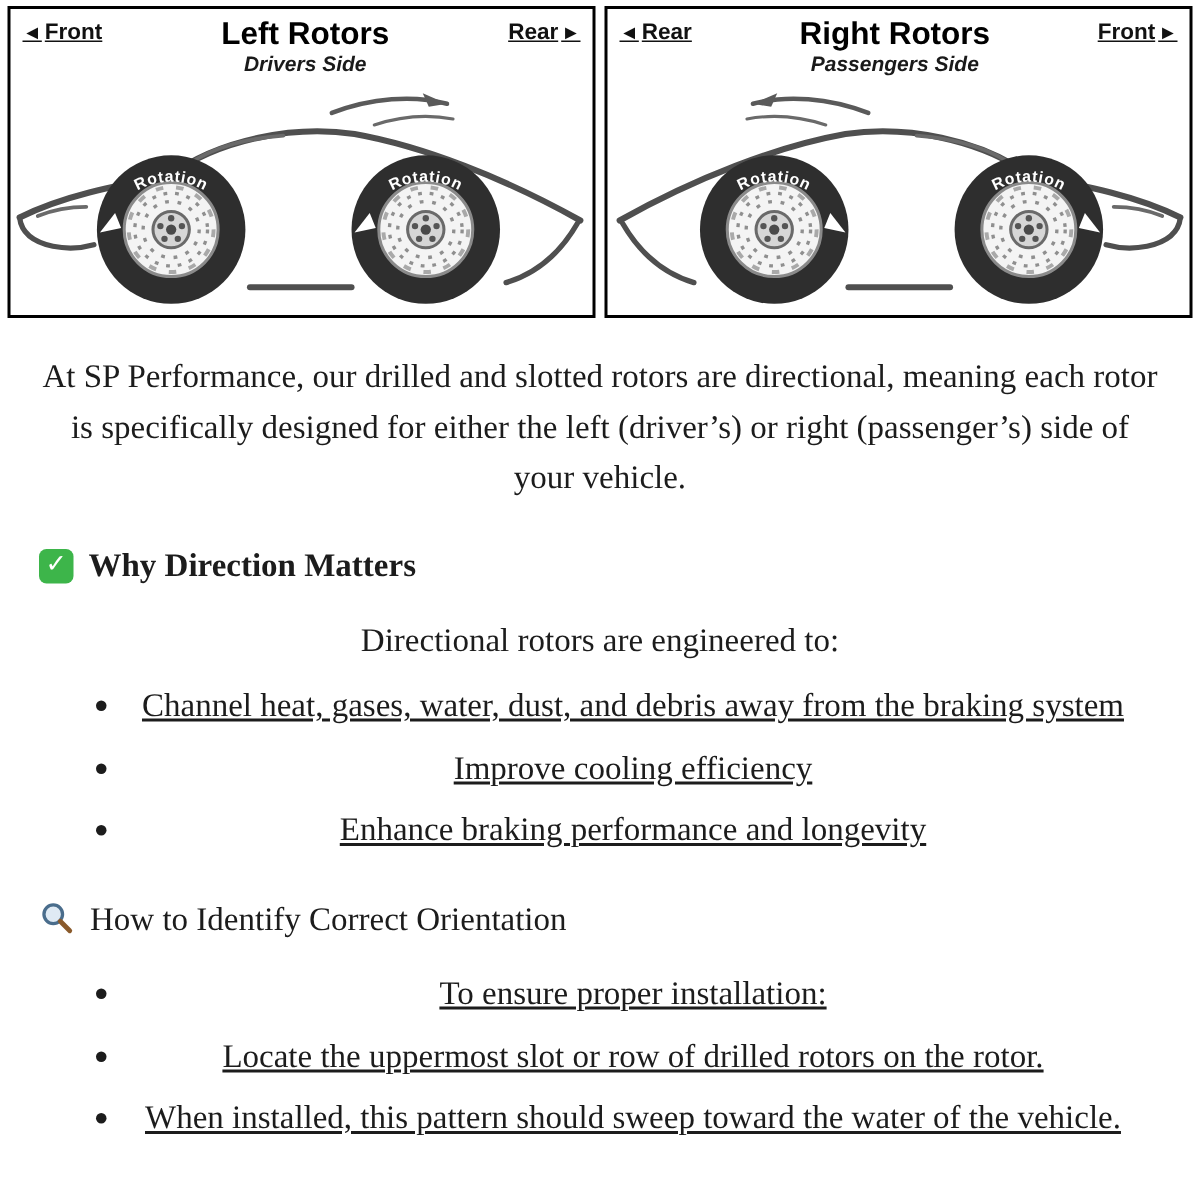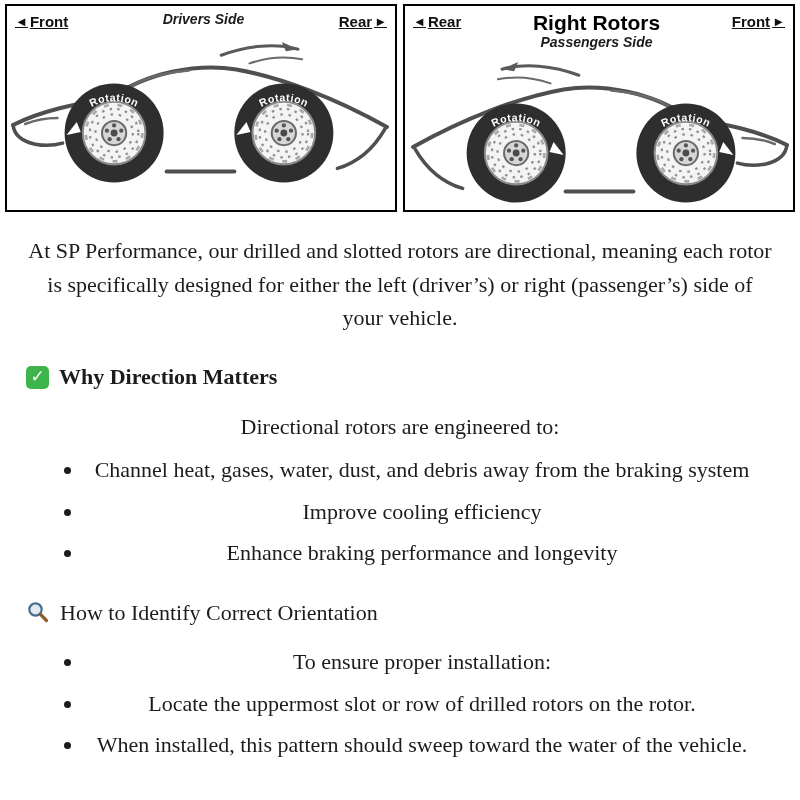--- a/index.html
+++ b/index.html
@@ -75,34 +75,35 @@
     font-size:17px;
     font-weight:bold;
     font-family:"DejaVu Sans", sans-serif;
     flex:0 0 auto;
   }
   .mag-icon { flex:0 0 auto; display:inline-block; }
   ul.bullets {
     margin:10px 0 22px 0;
     padding-left:44px;
   }
-  ul.bullets li { margin:8px 14px; }
+  ul.bullets li { margin:8px 14px;text-decoration:underline; }
 </style>
 </head>
 <body>
 
 <div class="diagram">
 
   <div class="panel">
     <div class="panel-header">
       <span class="dir">
           <span class="arrow">◄</span>
           <span>Front</span>
         </span>
       <span class="panel-titles">
+        <span class="panel-title" style="display:block">Left Rotors</span>
         <span class="panel-subtitle" style="display:block">Drivers Side</span>
       </span>
       <span class="dir">
           <span>Rear</span>
           <span class="arrow">►</span>
         </span>
     </div>
 
     <svg class="car-svg" viewBox="0 0 384 158">
 

